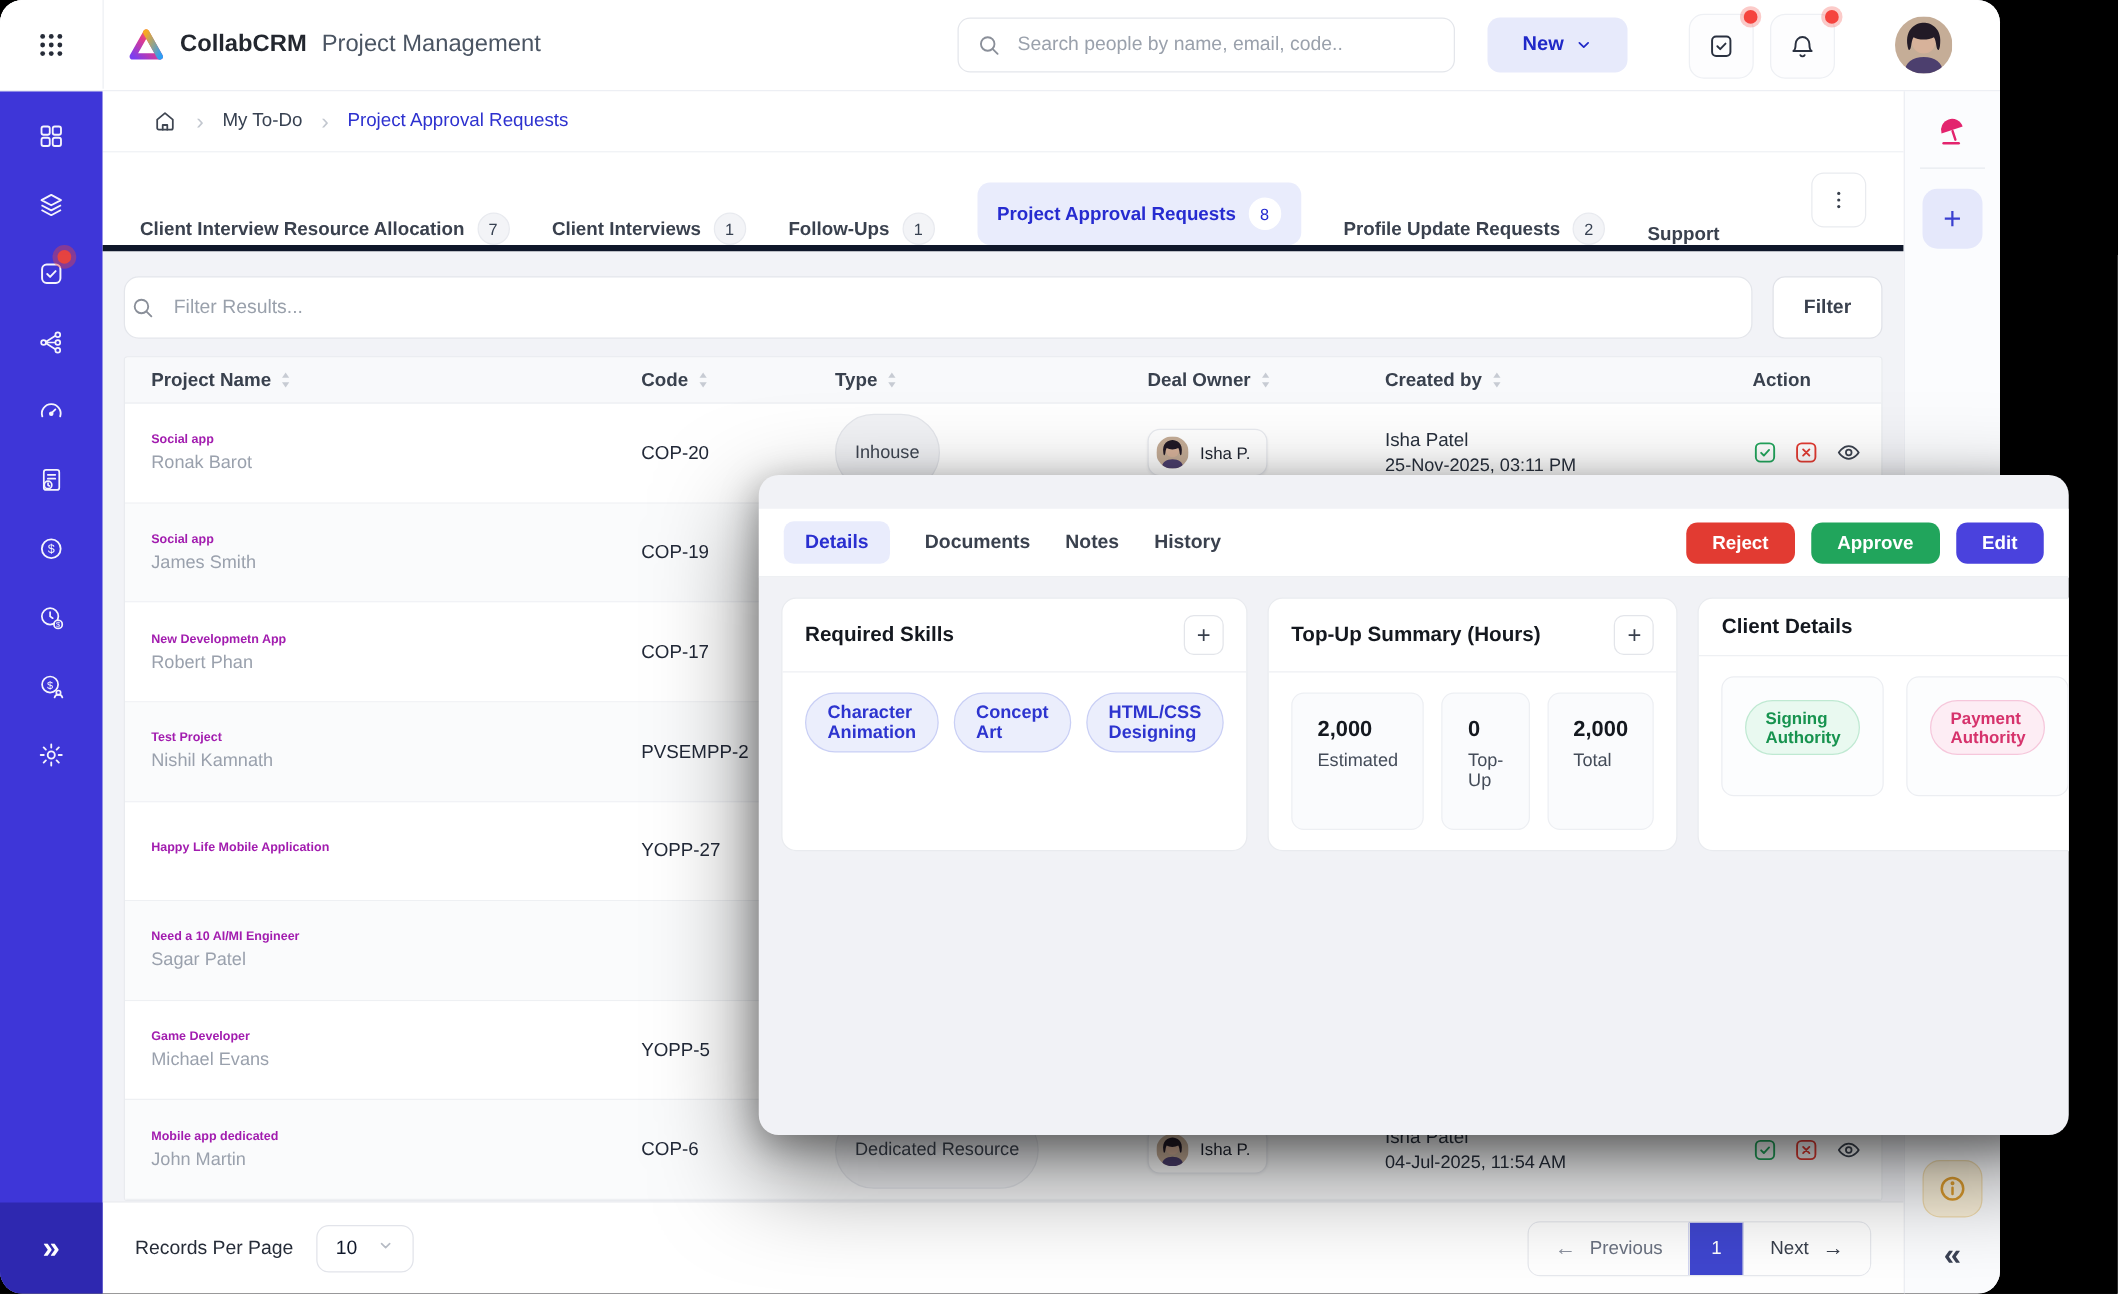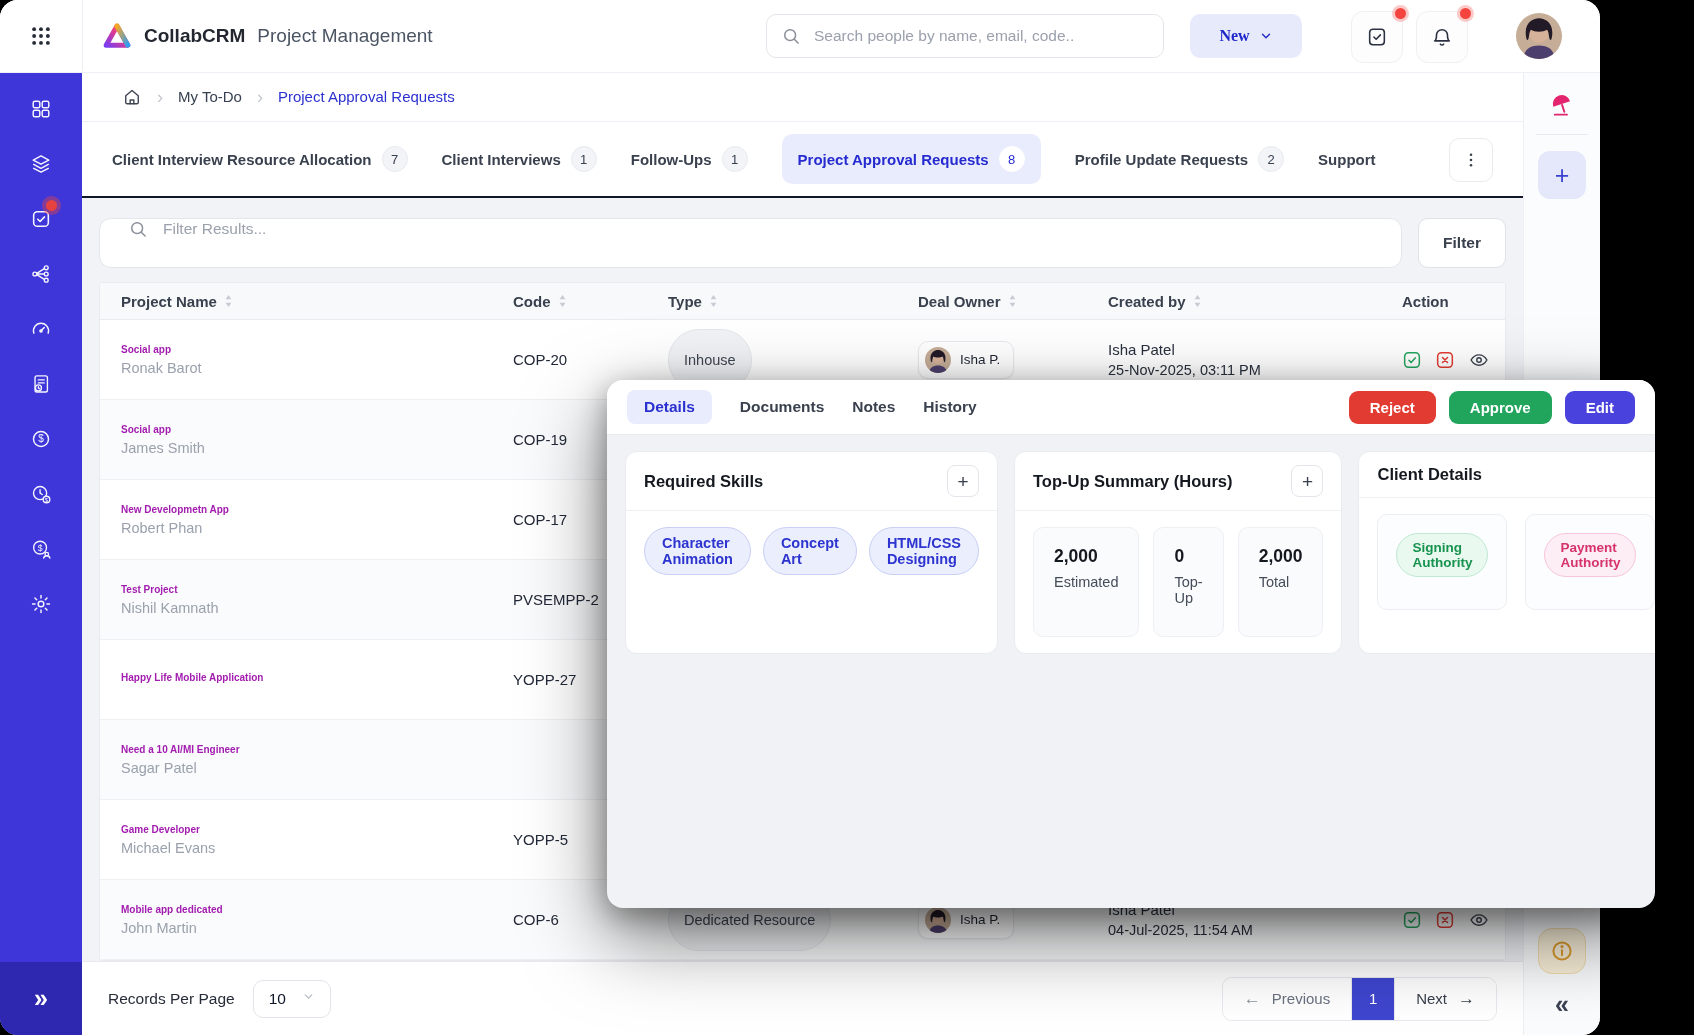--- a/index.html
+++ b/index.html
@@ -19,21 +19,21 @@
   .brand-module{font-size:19px;color:#4b5563;}
   .search{position:absolute;left:766px;top:14px;width:398px;height:44px;border:1px solid #e4e6eb;
           border-radius:10px;background:#fff;display:flex;align-items:center;gap:11px;
           padding:0 14px;box-sizing:border-box;}
   .search input{border:0;outline:0;flex:1;font-family:"Liberation Sans",sans-serif;
                 font-size:15.5px;color:#374151;background:transparent;}
   .search input::placeholder{color:#9aa1ac;}
   .new-btn{position:absolute;left:1190px;top:14px;width:112px;height:44px;background:#e7eafb;
            border:0;border-radius:10px;display:flex;align-items:center;justify-content:center;
            gap:9px;font-size:16px;font-weight:bold;color:#2029c8;cursor:pointer;
-           font-family:Liberation Serif, serif;}
+           font-family:Liberation Sans, sans-serif;}
   .icon-btn{position:absolute;top:11px;width:50px;height:50px;background:#fdfdfe;
             border:1px solid #eef0f4;border-radius:12px;display:flex;align-items:center;
             justify-content:center;cursor:pointer;}
   .icon-btn .dot{position:absolute;right:-4px;top:-4px;width:11px;height:11px;background:#f5443e;
                  border-radius:50%;box-shadow:0 0 0 3px rgba(245,68,62,.28);}
   .avatar{position:absolute;left:1516px;top:13px;width:46px;height:46px;border-radius:50%;
           overflow:hidden;cursor:pointer;}
   
   .sidenav{position:absolute;left:0;top:72px;width:82px;height:963px;background:#3e36d8;
            display:flex;flex-direction:column;align-items:center;padding-top:26px;
@@ -45,39 +45,39 @@
              display:flex;align-items:center;justify-content:center;color:#fff;font-size:25px;
              font-weight:bold;cursor:pointer;z-index:5;}
   
   .main{position:absolute;left:82px;top:72px;width:1441px;height:963px;display:flex;
         flex-direction:column;}
   .crumbbar{height:49px;background:#fff;border-bottom:1px solid #edeff4;display:flex;
             align-items:center;gap:15px;padding-left:40px;flex:none;}
   .crumb{font-size:15px;color:#374151;cursor:pointer;}
   .crumb.active{color:#2d31cf;}
   .crumb-sep{color:#c2c7cf;font-size:18px;line-height:1;}
-  .tabsbar{height:74px;background:#fff;border-bottom:2px solid #0f172a;display:flex;
-           align-items:center;gap:34px;padding:0 30px;flex:none;position:relative;}
+  .tabsbar{height:74px;background:#fff;border-bottom:5px solid #0f172a;display:flex;
+           align-items:flex-end;gap:34px;padding:0 30px;flex:none;position:relative;}
   .tab{display:flex;align-items:center;gap:10px;font-size:15px;font-weight:bold;color:#3a414e;
        cursor:pointer;white-space:nowrap;}
   .count-badge{min-width:26px;height:26px;border-radius:13px;background:#f3f4f7;
                border:1px solid #e8eaef;display:flex;align-items:center;justify-content:center;
                font-size:13px;color:#374151;font-weight:normal;box-sizing:border-box;padding:0 5px;}
   .count-badge:empty{display:none;}
   .tab.active{background:#e9ecfc;color:#262bd0;padding:12px 16px;border-radius:10px;}
   .tab.active .count-badge{background:#fff;border-color:#fff;color:#262bd0;}
   .kebab{position:absolute;right:30px;top:16px;width:42px;height:42px;border:1px solid #e9ebef;
          border-radius:10px;background:#fff;display:flex;align-items:center;justify-content:center;
          cursor:pointer;}
   
   .content{flex:1;background:#f2f3f7;padding:20px 17px 0;box-sizing:border-box;display:flex;
            flex-direction:column;overflow:hidden;}
   .filter-row{display:flex;gap:16px;flex:none;}
   .filter-input{flex:1;height:50px;background:#fff;border:1px solid #e4e6eb;border-radius:12px;
-                display:flex;align-items:flex-start;gap:13px;padding:0 28px;box-sizing:border-box;}
+                display:flex;align-items:center;gap:13px;padding:0 4px;box-sizing:border-box;}
   .filter-input input{border:0;outline:0;flex:1;font-family:"Liberation Sans",sans-serif;
                       font-size:15.5px;color:#374151;background:transparent;}
   .filter-input input::placeholder{color:#9aa1ac;}
   .filter-btn{width:88px;height:50px;background:#fff;border:1px solid #e0e2e8;border-radius:10px;
               font-size:15.5px;color:#3a414e;font-weight:bold;cursor:pointer;
               font-family:"Liberation Sans",sans-serif;}
   .table-card{margin-top:14px;background:#fff;border:1px solid #e9ebef;border-radius:3px;flex:1;
               display:flex;flex-direction:column;overflow:hidden;}
   .tgrid{display:grid;grid-template-columns:392px 155px 250px 190px 294px 1fr;}
   .thead{background:#f8f9fb;border-bottom:1px solid #e9ebef;height:36px;flex:none;}
@@ -132,21 +132,21 @@
            font-size:25px;display:flex;align-items:center;justify-content:center;cursor:pointer;}
   .rr-info{margin-top:auto;width:48px;height:46px;border-radius:14px;background:#fbf1da;
            border:1px solid #f1dcae;display:flex;align-items:center;justify-content:center;
            cursor:pointer;box-sizing:border-box;}
   .rr-collapse{margin-top:16px;color:#3b4254;font-size:25px;font-weight:bold;cursor:pointer;}
   
   .modal{position:absolute;left:607px;top:380px;width:1048px;height:528px;background:#f1f2f6;
          border-radius:16px;overflow:hidden;z-index:50;
          box-shadow:0 30px 80px rgba(0,0,0,.5),0 8px 30px rgba(0,0,0,.35);}
   .modal-head{height:54px;background:#fff;border-bottom:1px solid #e9ebef;display:flex;
-              align-items:center;padding:0 20px;}
+              align-items:center;padding:0 20px;margin-top:27px;}
   .mtabs{display:flex;align-items:center;gap:28px;}
   .mtab{font-size:15.5px;font-weight:bold;color:#3a414e;cursor:pointer;}
   .mtab.active{background:#e9ecfc;color:#2a2fd0;padding:8px 17px;border-radius:8px;}
   .mact{margin-left:auto;display:flex;gap:13px;}
   .btn{height:33px;padding:0 21px;border:0;border-radius:9px;color:#fff;font-size:15px;
        font-weight:bold;cursor:pointer;font-family:"Liberation Sans",sans-serif;}
   .btn.reject{background:#e23b32;}
   .btn.approve{background:#21a55c;}
   .btn.edit{background:#4a42dd;}
   .modal-body{padding:16px 18px;display:flex;gap:16px;}

